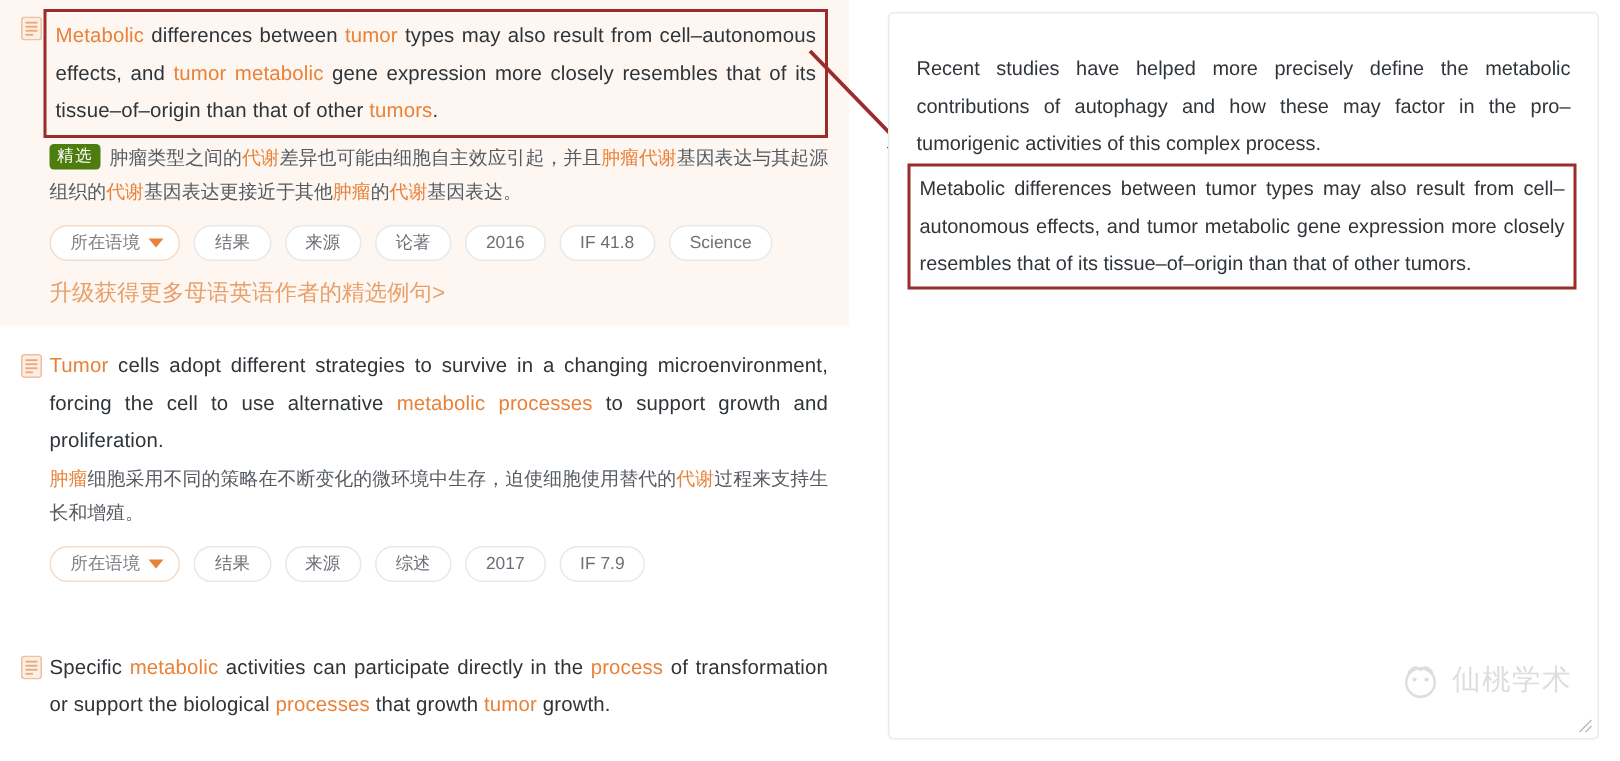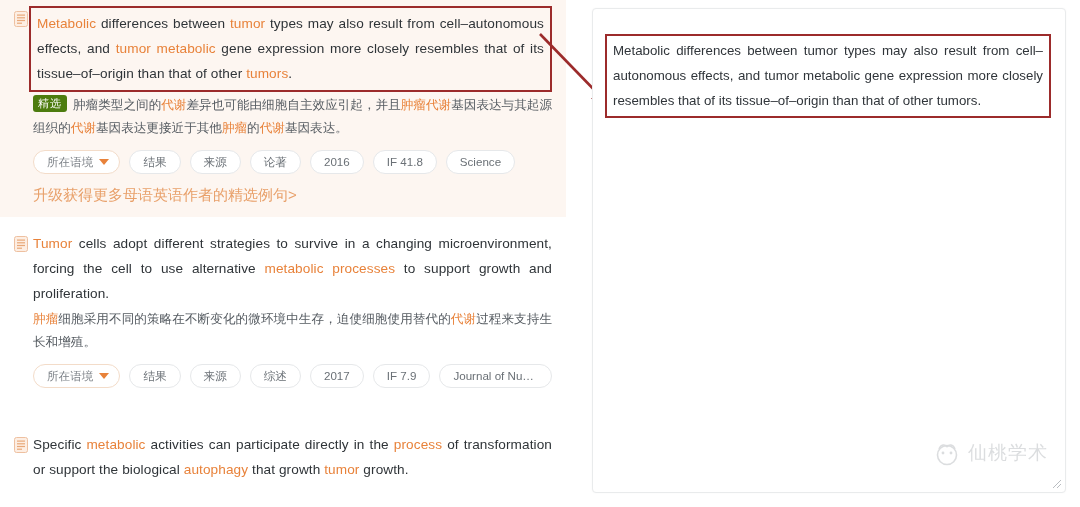--- a/index.html
+++ b/index.html
@@ -285,56 +285,56 @@
       <div class="tag-row">
         <span class="tag context">
           <span>所在语境</span>
           <span class="caret"></span>
         </span>
         <span class="tag">结果</span>
         <span class="tag">来源</span>
         <span class="tag">综述</span>
         <span class="tag">2017</span>
         <span class="tag">IF 7.9</span>
-        <span class="tag journal">Journal of Nuclea...</span>
       </div>
     </div>
 
     <div class="entry" style="padding-top:40px;">
       <div class="entry-row">
         <span class="doc-icon">
           <svg width="14" height="16" viewBox="0 0 14 16">
             <rect x="0.5" y="0.5" width="13" height="15" rx="2" fill="#fdeee3" stroke="#eec0a0"></rect>
             <rect x="3" y="3.5" width="8" height="1.2" fill="#e8a878"></rect>
             <rect x="3" y="6.2" width="8" height="1.2" fill="#e8a878"></rect>
             <rect x="3" y="8.9" width="8" height="1.2" fill="#e8a878"></rect>
             <rect x="3" y="11.6" width="5" height="1.2" fill="#e8a878"></rect>
           </svg>
         </span>
         <div class="sentence-wrap">
           <div class="sentence">
-            <span><span>Specific </span><span class="hl">metabolic</span><span> activities can participate directly in the </span><span class="hl">process</span><span> of transformation or support the biological </span><span class="hl">autophagy</span><span> that growth </span><span class="hl">tumor</span><span> growth.</span></span>
+            <span><span>Specific </span><span class="hl">metabolic</span><span> activities can participate directly in the </span><span class="hl">process</span><span> of transformation or support the biological </span><span class="hl">processes</span><span> that growth </span><span class="hl">tumor</span><span> growth.</span></span>
           </div>
         </div>
       </div>
     </div>
 
   </div>
 
   <svg class="arrow-svg" viewBox="0 0 92 92">
     <defs>
       <marker id="ah" markerWidth="7" markerHeight="7" refX="5" refY="3.2" orient="auto">
         <path d="M0,0 L7,3.2 L0,6.4 z" fill="#9c2b2b"></path>
       </marker>
     </defs>
     <line x1="4" y1="6" x2="70" y2="74" stroke="#9c2b2b" stroke-width="2.6" marker-end="url(#ah)"></line>
   </svg>
 
   <div class="right-pane">
     <div class="right-inner">
+      <div class="r-para">Recent studies have helped more precisely define the metabolic contributions of autophagy and how these may factor in the pro–tumorigenic activities of this complex process.</div>
       <div class="r-para boxed">Metabolic differences between tumor types may also result from cell–autonomous effects, and tumor metabolic gene expression more closely resembles that of its tissue–of–origin than that of other tumors.</div>
     </div>
     <svg class="resize-grip" viewBox="0 0 12 12">
       <path d="M11,3 L3,11 M11,7 L7,11" stroke="#b9bdc1" stroke-width="1" fill="none"></path>
     </svg>
   </div>
 
   <div class="watermark">
     <svg width="30" height="26" viewBox="0 0 30 26">
       <circle cx="15" cy="15" r="9.5" fill="none" stroke="#8a9096" stroke-width="1.6"></circle>

